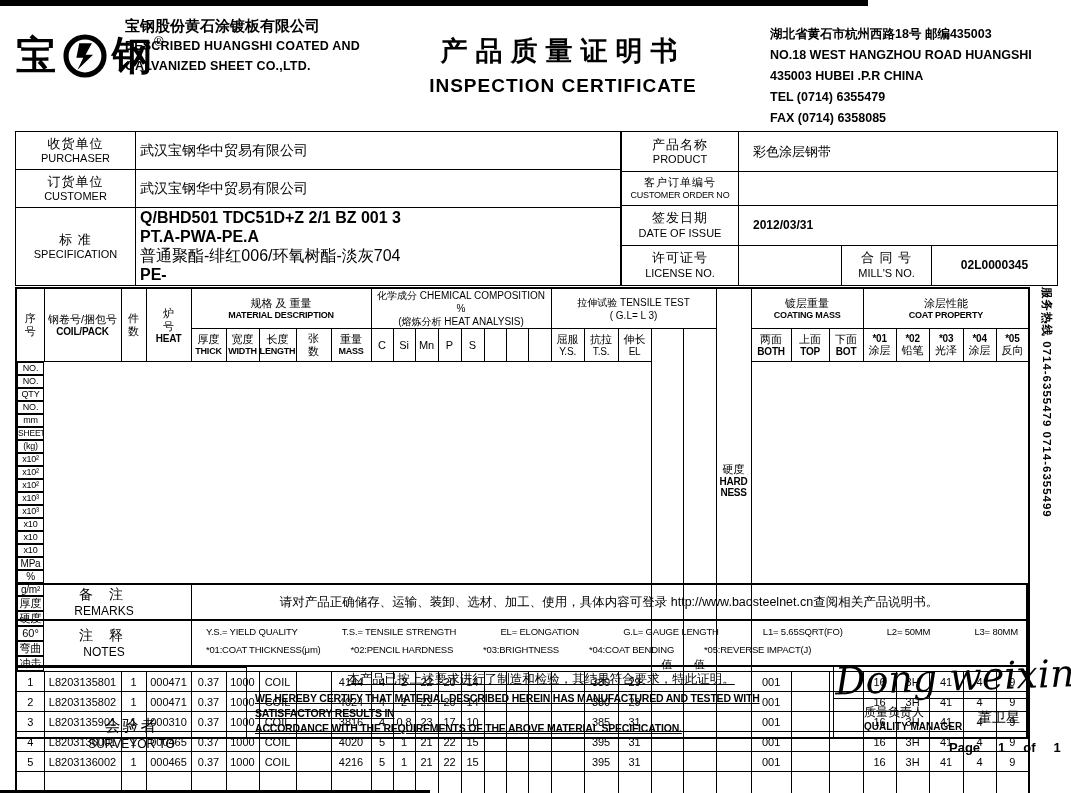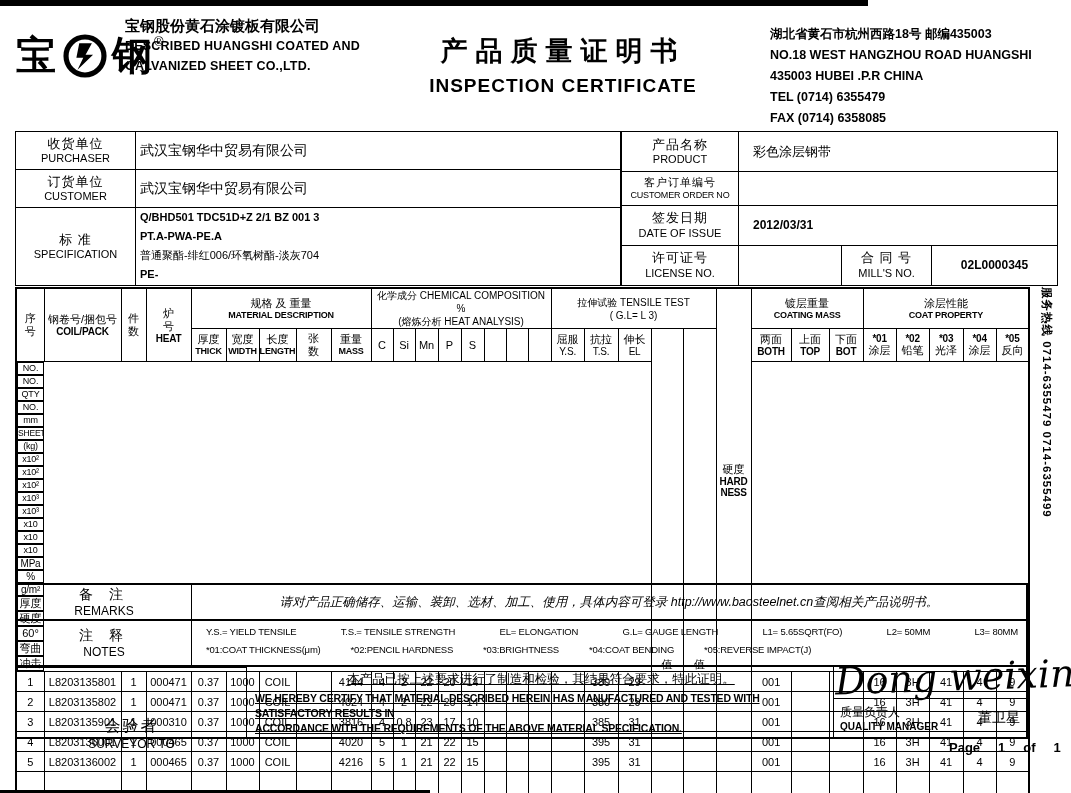--- a/index.html
+++ b/index.html
@@ -31,21 +31,21 @@
   table.grid td, table.grid th { border:1px solid #000; padding:0 4px; overflow:hidden; }
   .info-left { width:605px; }
   .info-right { width:436px; }
   .lbl { text-align:center; line-height:1.25; }
   .lbl .cn { font-size:13px; letter-spacing:1px; display:block; }
   .lbl .en { font-size:11px; display:block; }
   .lbl .en.small { font-size:9px; letter-spacing:-0.2px; }
   .val { font-size:14px; padding-left:20px; }
   .valb { font-weight:bold; font-size:12px; }
   .spec-cell { vertical-align:top; padding:4px 0 0 20px; }
-  .spec-line { font-size:11px; line-height:19px; }
+  .spec-line { font-size:16px; line-height:19px; }
   .spec-line.b { font-weight:bold; }
   .ctr { text-align:center; }
 
   
   .main-wrap { position:absolute; top:287px; left:15px; }
   table.main { border-collapse:collapse; table-layout:fixed; width:1013px; border:2px solid #000; }
   table.main th, table.main td { border:1px solid #000; padding:0; text-align:center; overflow:hidden; font-weight:normal; }
   .hcn { font-size:11px; display:block; line-height:13px; }
   .hen { font-size:9px; display:block; line-height:11px; letter-spacing:-0.2px; }
   .hb { font-weight:bold; }
@@ -57,37 +57,37 @@
   tr.filler td { height:96px; }
 
   
   .lower { position:absolute; left:15px; top:583px; width:1013px; }
   .box { border:2px solid #000; border-top:none; display:flex; }
   .box.first { border-top:2px solid #000; }
   .box-label { width:175px; border-right:1px solid #000; display:flex; flex-direction:column; justify-content:center; text-align:center; }
   .box-label .cn { font-size:14px; letter-spacing:6px; }
   .box-label .en { font-size:12px; }
   .remarks-box { height:38px; }
-  .remarks-text { flex:1; display:flex; align-items:center; justify-content:center; font-size:12.5px;font-style:italic; }
+  .remarks-text { flex:1; display:flex; align-items:center; justify-content:center; font-size:12.5px; }
   .notes-box { height:46px; }
   .notes-content { flex:1; padding:5px 8px 0 14px; }
   .notes-line1 { display:flex; justify-content:space-between; font-size:9.5px; letter-spacing:-0.2px; }
   .notes-line2 { display:flex; gap:30px; font-size:9.5px; margin-top:7px; letter-spacing:-0.2px; }
   .bottom-box { height:72px; position:relative; }
   .surv-col { width:230px; border-right:1px solid #000; display:flex; flex-direction:column; }
   .surv-empty { height:32px; border-bottom:1px solid #000; }
   .surv-label { flex:1; display:flex; flex-direction:column; justify-content:center; text-align:center; }
   .surv-label .cn { font-size:16px; letter-spacing:2px;margin-top:48px; }
   .surv-label .en { font-size:12px; }
   .certify-col { flex:1; padding:4px 6px 12px 8px;text-decoration:underline; }
   .certify-cn { text-align:center; font-size:12.5px; margin-bottom:3px; }
   .certify-en { font-size:10.5px; font-weight:bold; line-height:15px; letter-spacing:-0.2px; }
   .sig-col { width:193px; border-left:1px solid #000; display:flex; flex-direction:column; }
   .sig-top { height:32px; border-bottom:1px solid #000; }
-  .sig-bottom { flex:1; display:flex; align-items:center; justify-content:space-between; padding:0 6px; }
+  .sig-bottom { flex:1; display:flex; align-items:center; justify-content:space-between; padding:0 6px;margin-left:24px; }
   .sig-role .cn { font-size:12px; display:block; }
   .sig-role .en { font-size:10px; font-weight:bold; display:block; }
   .sig-name { font-size:14px; }
   .handwriting { position:absolute; left:835px; top:655px; font-family:"DejaVu Serif", serif;
     font-style:italic; font-size:38px; white-space:nowrap; transform:rotate(-2deg); z-index:5; }
   .page-footer { position:absolute; top:740px; left:905px; font-size:13px; font-weight:bold; display:flex; gap:18px;margin-left:44px; }
 
   
   .hotline { position:absolute; left:1054px; top:287px; transform:rotate(90deg); transform-origin:top left;
     font-size:11.5px; font-weight:bold; letter-spacing:1px; white-space:nowrap; width:330px; }
@@ -611,21 +611,21 @@
     <div class="remarks-text">请对产品正确储存、运输、装卸、选材、加工、使用，具体内容可登录  http://www.baosteelnet.cn查阅相关产品说明书。</div>
   </div>
 
   <div class="box notes-box">
     <div class="box-label">
       <span class="cn">注  释</span>
       <span class="en">NOTES</span>
     </div>
     <div class="notes-content">
       <div class="notes-line1">
-        <span>Y.S.= YIELD TENSILE</span>
+        <span>Y.S.= YIELD QUALITY</span>
         <span>T.S.= TENSILE STRENGTH</span>
         <span>EL= ELONGATION</span>
         <span>G.L= GAUGE LENGTH</span>
         <span>L1= 5.65SQRT(FO)</span>
         <span>L2= 50MM</span>
         <span>L3= 80MM</span>
       </div>
       <div class="notes-line2">
         <span>*01:COAT THICKNESS(μm)</span>
         <span>*02:PENCIL HARDNESS</span>

